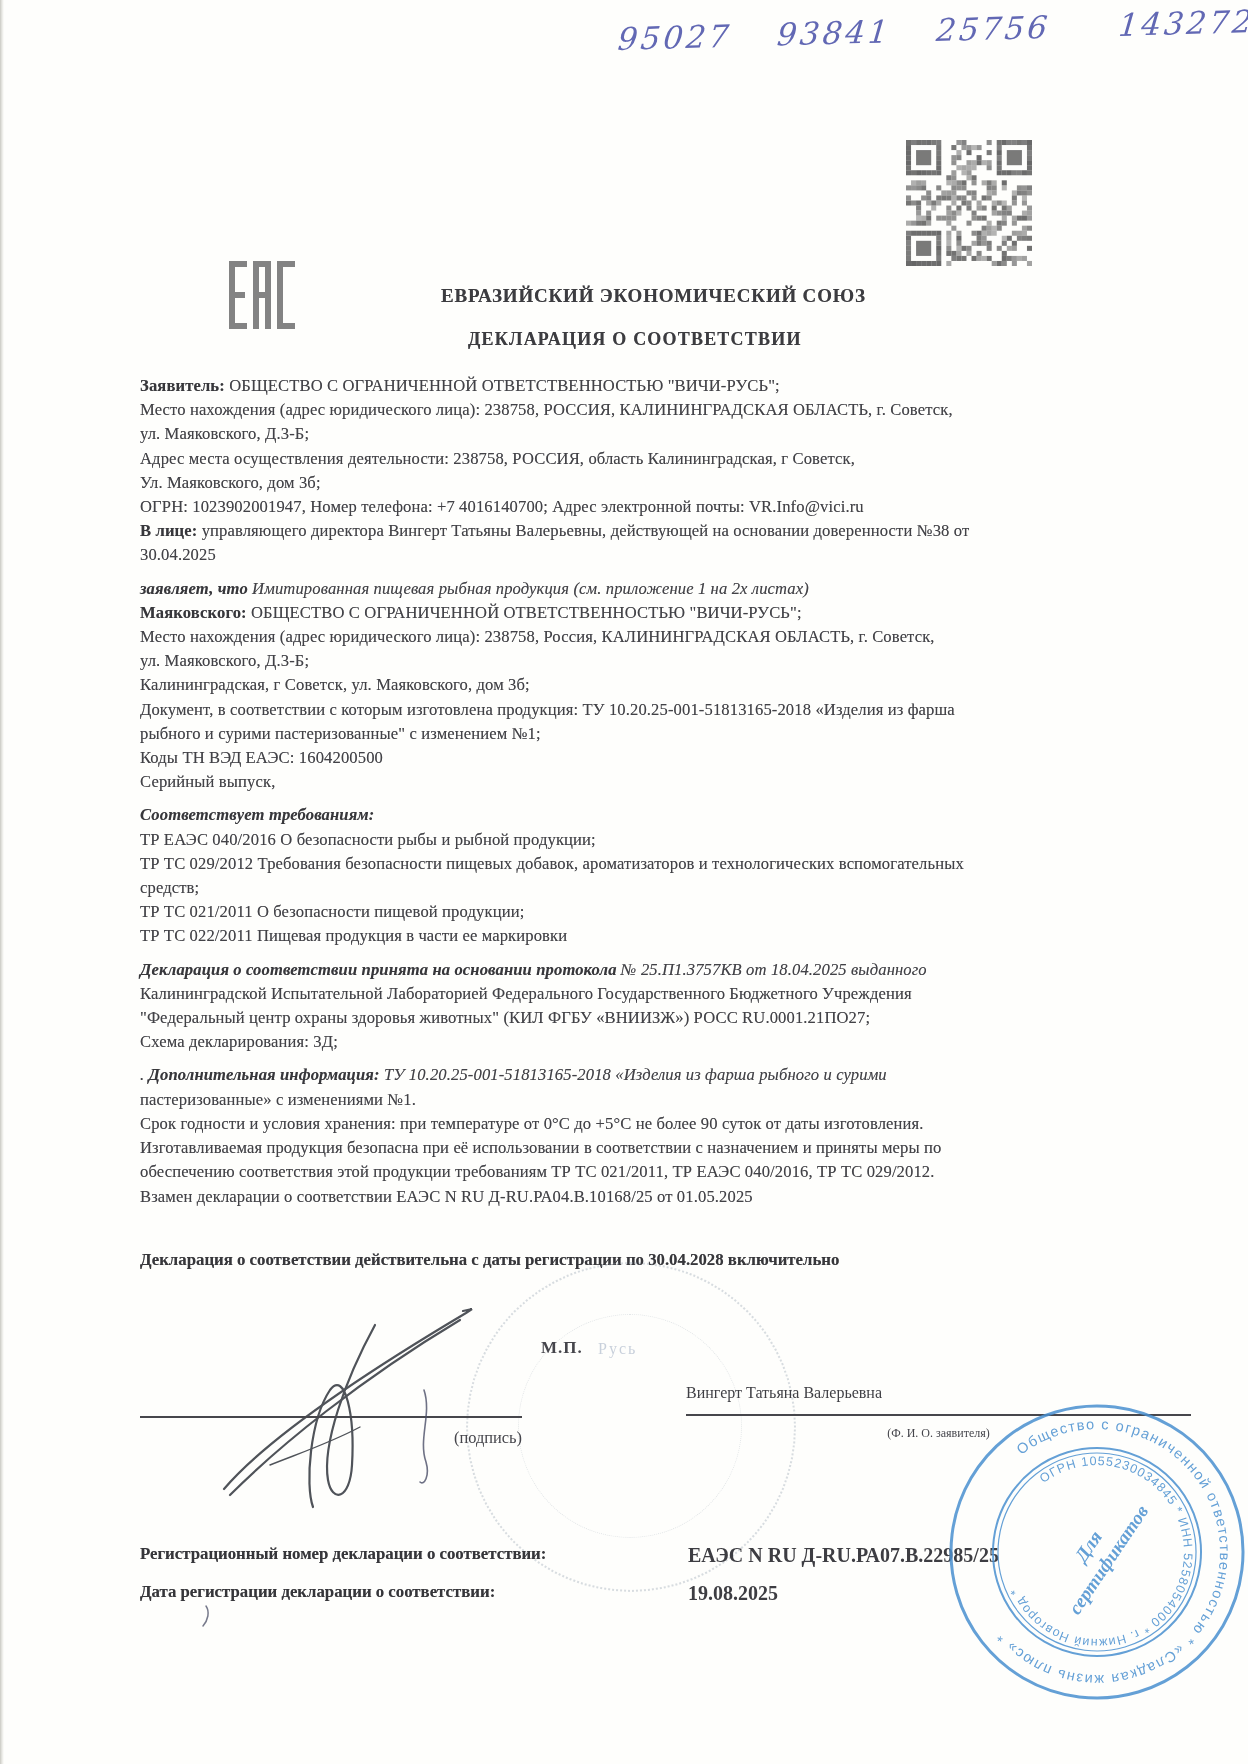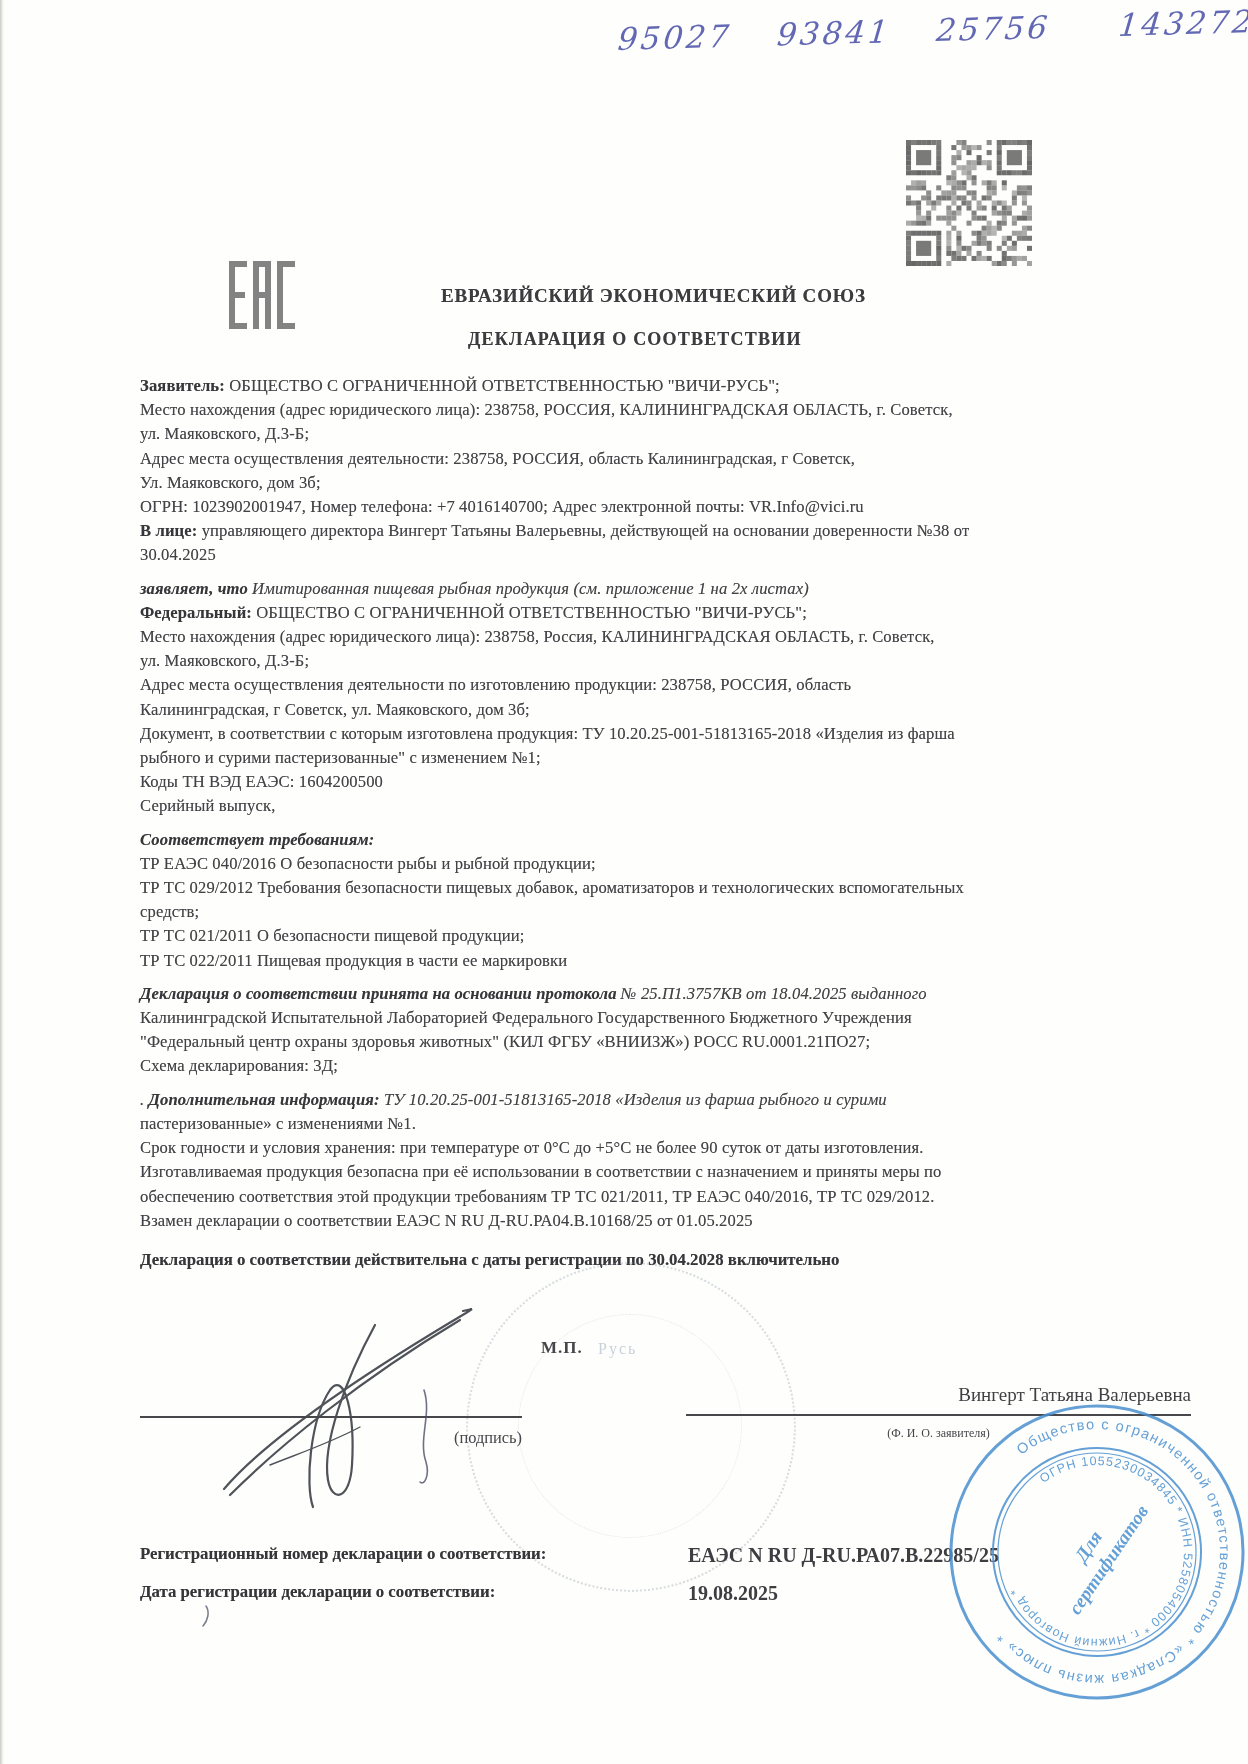--- a/index.html
+++ b/index.html
@@ -38,22 +38,22 @@
   
   .faint-circle{position:absolute;left:466px;top:1262px;width:326px;height:326px;border-radius:50%;
     border:2px dotted rgba(145,158,172,.35);}
   .faint-circle-inner{position:absolute;left:518px;top:1314px;width:222px;height:222px;border-radius:50%;
     border:1px dotted rgba(145,158,172,.25);}
   .sig-svg{position:absolute;left:210px;top:1295px;}
   .mp-label{position:absolute;left:541px;top:1338px;font-size:17px;font-weight:bold;color:#45454b;letter-spacing:1px;}
   .mp-faint{position:absolute;left:598px;top:1340px;font-size:16px;color:rgba(120,140,170,.4);letter-spacing:2px;}
   .line-left{position:absolute;left:140px;top:1416px;width:382px;border-top:2.4px solid #47474c;}
   .line-right{position:absolute;left:686px;top:1414px;width:505px;border-top:2.4px solid #47474c;}
-  .signer-name{position:absolute;left:686px;top:1384px;width:505px;text-align:right;
-    font-size:19px;color:#3f3f44;white-space:nowrap;}
+  .signer-name{position:absolute;left:686px;top:1384px;width:505px;text-align:left;
+    font-size:16px;color:#3f3f44;white-space:nowrap;}
   .cap-left{position:absolute;left:140px;top:1428px;width:382px;text-align:right;font-size:16.4px;color:#45454b;}
   .cap-right{position:absolute;left:686px;top:1426px;width:505px;text-align:center;font-size:12px;color:#45454b;}
   
   .reg-label{position:absolute;left:140px;font-size:16.8px;font-weight:bold;color:#36363a;white-space:nowrap;
     text-shadow:0 0 .5px rgba(54,54,58,.5);}
   .reg-value{position:absolute;left:688px;font-size:20px;color:#3d3d42;white-space:nowrap;font-weight:bold;}
   .row1{top:1544px;} .row2{top:1582px;}
   
   .stamp{position:absolute;left:947px;top:1402px;width:300px;height:300px;opacity:.85;filter:blur(.25px);}
   .squiggle1{position:absolute;left:410px;top:1384px;}
@@ -388,24 +388,23 @@
 <div class="body-lines">
     <div class="bline"><b>Заявитель:</b><span> ОБЩЕСТВО С ОГРАНИЧЕННОЙ ОТВЕТСТВЕННОСТЬЮ "ВИЧИ-РУСЬ";</span></div>
     <div class="bline"><span>Место нахождения (адрес юридического лица): 238758, РОССИЯ, КАЛИНИНГРАДСКАЯ ОБЛАСТЬ, г. Советск,</span></div>
     <div class="bline"><span>ул. Маяковского, Д.3-Б;</span></div>
     <div class="bline"><span>Адрес места осуществления деятельности: 238758, РОССИЯ, область Калининградская, г Советск,</span></div>
     <div class="bline"><span>Ул. Маяковского, дом 3б;</span></div>
     <div class="bline"><span>ОГРН: 1023902001947, Номер телефона: +7 4016140700; Адрес электронной почты: VR.Info@vici.ru</span></div>
     <div class="bline"><b>В лице:</b><span> управляющего директора Вингерт Татьяны Валерьевны, действующей на основании доверенности №38 от</span></div>
     <div class="bline"><span>30.04.2025</span></div>
     <div class="bline gap"><b>заявляет, что</b><span>   Имитированная пищевая рыбная продукция (см. приложение 1 на 2х листах)</span></div>
-    <div class="bline"><b>Федеральный:</b><span> ОБЩЕСТВО С ОГРАНИЧЕННОЙ ОТВЕТСТВЕННОСТЬЮ "ВИЧИ-РУСЬ";</span></div>
+    <div class="bline"><b>Маяковского:</b><span> ОБЩЕСТВО С ОГРАНИЧЕННОЙ ОТВЕТСТВЕННОСТЬЮ "ВИЧИ-РУСЬ";</span></div>
     <div class="bline"><span>Место нахождения (адрес юридического лица): 238758, Россия, КАЛИНИНГРАДСКАЯ ОБЛАСТЬ, г. Советск,</span></div>
     <div class="bline"><span>ул. Маяковского, Д.3-Б;</span></div>
-    <div class="bline"><span>Адрес места осуществления деятельности по изготовлению продукции: 238758, РОССИЯ, область</span></div>
     <div class="bline"><span>Калининградская, г Советск, ул. Маяковского, дом 3б;</span></div>
     <div class="bline"><span>Документ, в соответствии с которым изготовлена продукция: ТУ 10.20.25-001-51813165-2018 «Изделия из фарша</span></div>
     <div class="bline"><span>рыбного и сурими пастеризованные" с изменением №1;</span></div>
     <div class="bline"><span>Коды ТН ВЭД ЕАЭС: 1604200500</span></div>
     <div class="bline"><span>Серийный выпуск,</span></div>
     <div class="bline gap"><b>Соответствует требованиям:</b></div>
     <div class="bline"><span>ТР ЕАЭС 040/2016 О безопасности рыбы и рыбной продукции;</span></div>
     <div class="bline"><span>ТР ТС 029/2012 Требования безопасности пищевых добавок, ароматизаторов и технологических вспомогательных</span></div>
     <div class="bline"><span>средств;</span></div>
     <div class="bline"><span>ТР ТС 021/2011 О безопасности пищевой продукции;</span></div>

